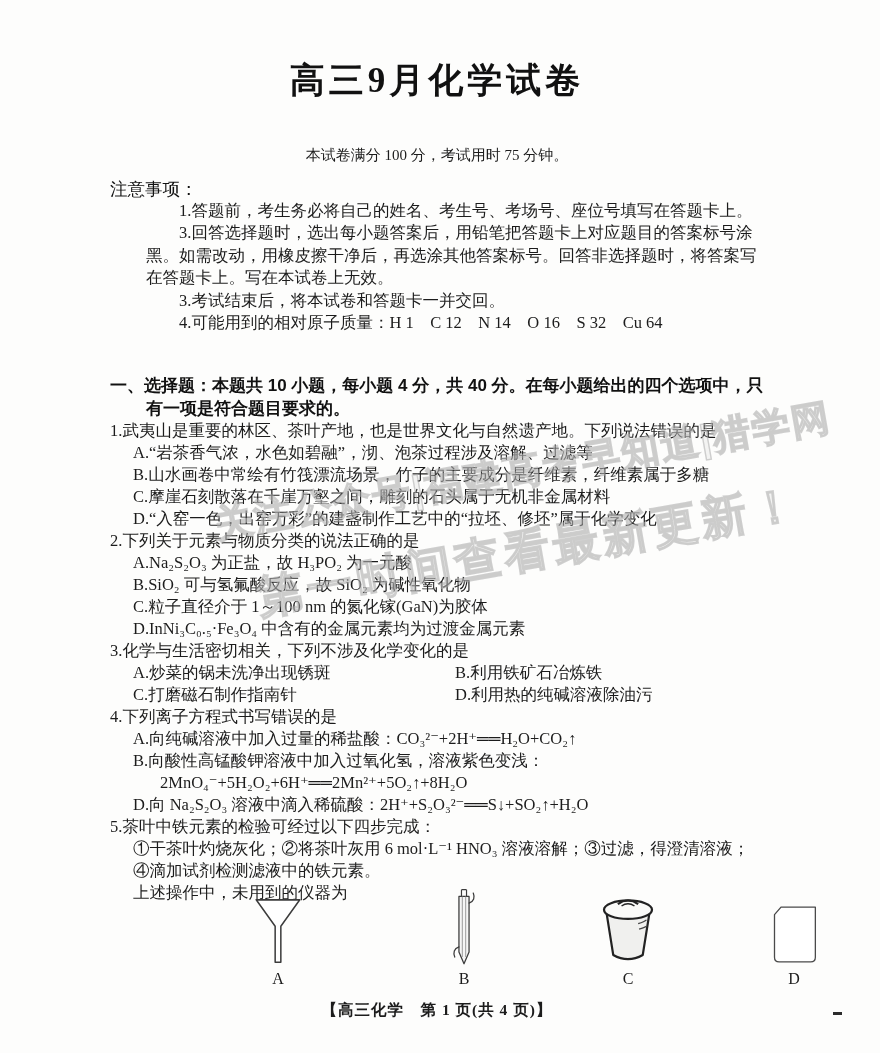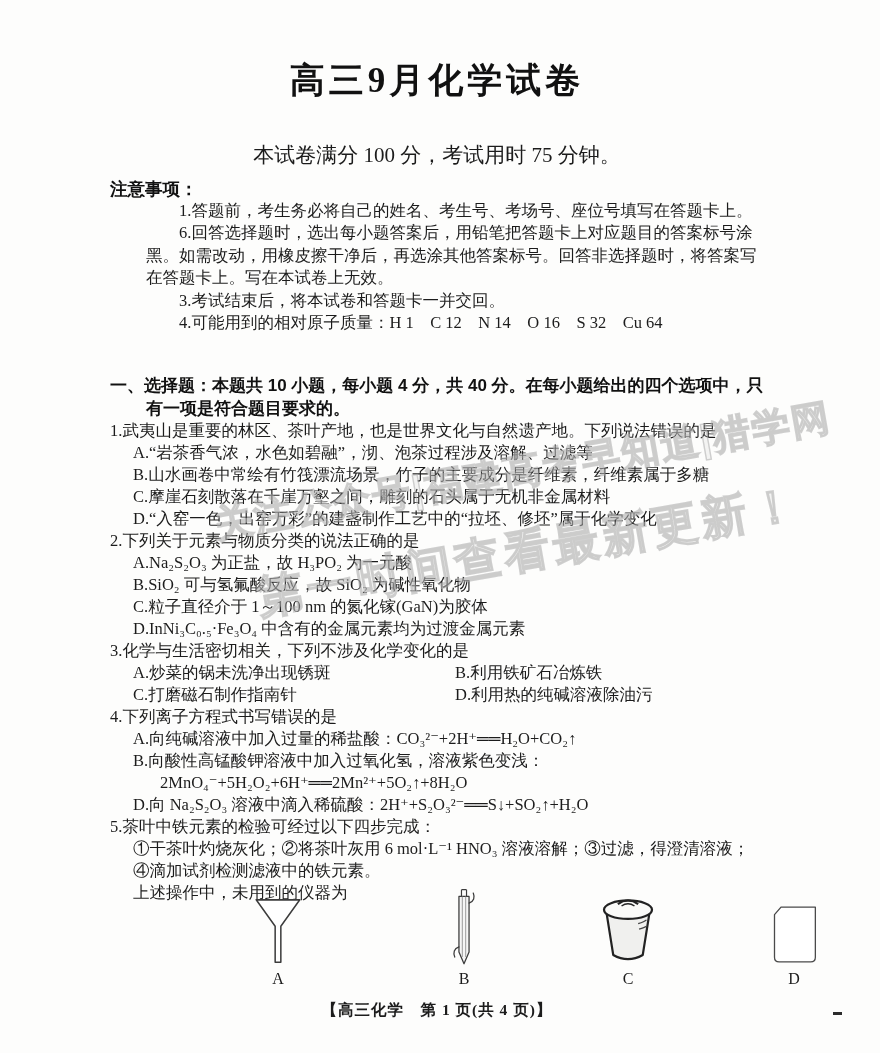--- a/index.html
+++ b/index.html
@@ -7,24 +7,24 @@
     position:relative; width:880px; height:1053px; overflow:hidden;
     background:#fdfdfc; color:#1c1c1c;
     font-family:"Liberation Serif","DejaVu Serif",serif;
   }
   .content { padding:58px 116px 0 110px; position:relative; }
 
   .title {
     margin:0; text-align:center; font-size:35px; font-weight:bold;
     letter-spacing:4px; line-height:46px; color:#111;
   }
-  .subtitle { margin:40px 0 0; text-align:center; font-size:21px; line-height:22px; }
+  .subtitle { margin:40px 0 0; text-align:center; font-size:15px; line-height:22px; }
 
   .notice-heading {
-    margin-top:12px; font-size:17.5px; font-weight:bold; line-height:22px;
+    margin-top:12px; font-size:17.5px; font-weight:normal; line-height:22px;
     font-family:"Liberation Sans","DejaVu Sans",sans-serif; color:#111;
   }
   .notice-item { margin:0 0 0 36px; text-indent:2em; font-size:16.5px; line-height:22.4px; }
 
   .section-heading {
     margin-top:40px; padding-left:36px; text-indent:-36px;
     font-size:17px; font-weight:bold; line-height:23px;
     font-family:"Liberation Sans","DejaVu Sans",sans-serif; color:#111;
   }
 
@@ -65,21 +65,21 @@
   <div class="wm wm2">第一时间查看最新更新！</div>
 
   <div class="content">
 
     <h1 class="title">高三9月化学试卷</h1>
     <p class="subtitle">本试卷满分 100 分，考试用时 75 分钟。</p>
 
     <div>
       <div class="notice-heading">注意事项：</div>
       <p class="notice-item">1.答题前，考生务必将自己的姓名、考生号、考场号、座位号填写在答题卡上。</p>
-      <p class="notice-item">6.回答选择题时，选出每小题答案后，用铅笔把答题卡上对应题目的答案标号涂黑。如需改动，用橡皮擦干净后，再选涂其他答案标号。回答非选择题时，将答案写在答题卡上。写在本试卷上无效。</p>
+      <p class="notice-item">3.回答选择题时，选出每小题答案后，用铅笔把答题卡上对应题目的答案标号涂黑。如需改动，用橡皮擦干净后，再选涂其他答案标号。回答非选择题时，将答案写在答题卡上。写在本试卷上无效。</p>
       <p class="notice-item">3.考试结束后，将本试卷和答题卡一并交回。</p>
       <p class="notice-item">4.可能用到的相对原子质量：H 1　C 12　N 14　O 16　S 32　Cu 64</p>
     </div>
 
     <div class="section-heading">一、选择题：本题共 10 小题，每小题 4 分，共 40 分。在每小题给出的四个选项中，只有一项是符合题目要求的。</div>
 
     <div>
       <p class="q-text">1.武夷山是重要的林区、茶叶产地，也是世界文化与自然遗产地。下列说法错误的是</p>
       <p class="option">A.“岩茶香气浓，水色如碧融”，沏、泡茶过程涉及溶解、过滤等</p>
       <p class="option">B.山水画卷中常绘有竹筏漂流场景，竹子的主要成分是纤维素，纤维素属于多糖</p>

